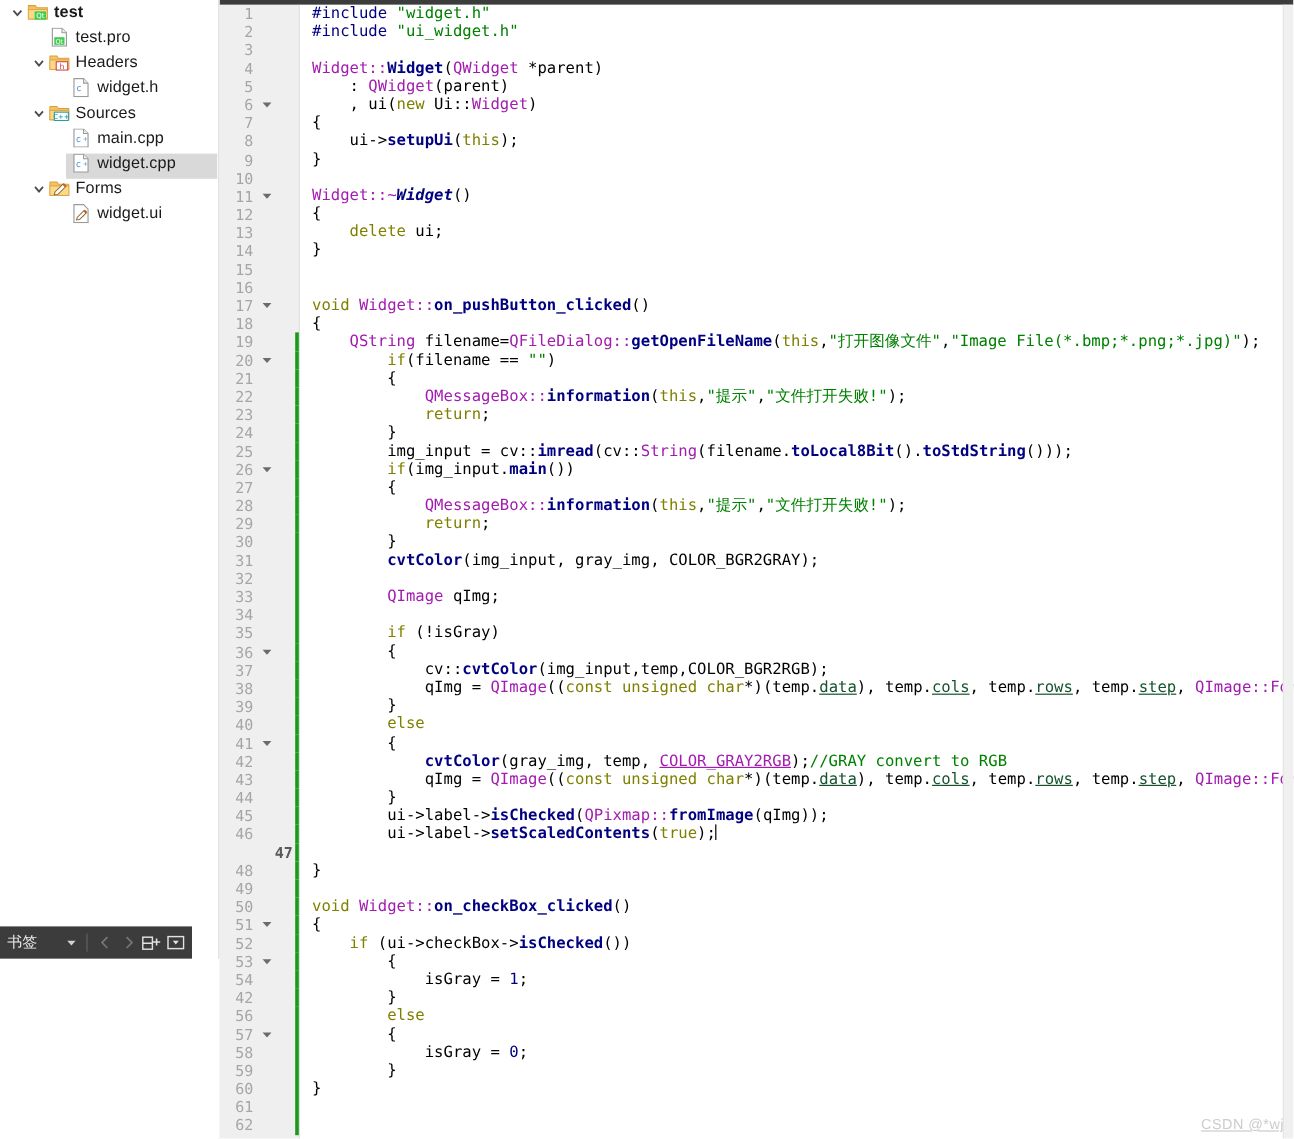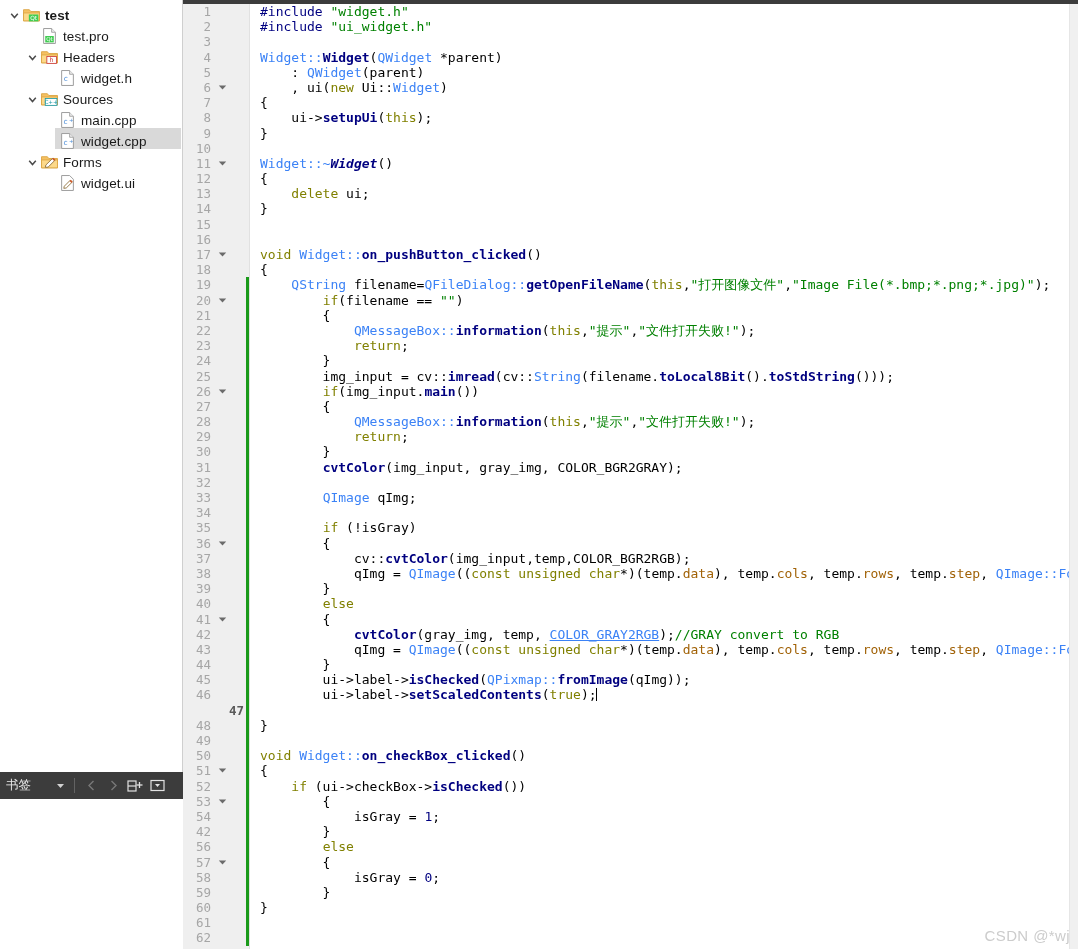--- a/index.html
+++ b/index.html
@@ -28,21 +28,21 @@
     position: absolute;
     top: 0; left: 0; right: 0;
     height: 772px;
     overflow: hidden;
     padding-top: 2px;
   }
   .tree-row {
     position: relative;
     height: 21px;
     display: flex;
-    align-items: flex-end;
+    align-items: flex-start;
     font-size: 13px;
     color: #1a1a1a;
     white-space: nowrap;
     cursor: default;
   }
   .tree-row .sel-bg {
     position: absolute;
     left: 55px; right: 1px; top: 0; bottom: 0;
     background: #d9d9d9;
     display: none;
@@ -64,21 +64,21 @@
     margin-right: 5px;
   }
   .ficon svg { display: block; }
   .tlabel { font-size: 13.5px; letter-spacing: 0.1px; }
   .tlabel.bold { font-weight: bold; }
 
   
   #bookmark-bar {
     position: absolute;
     left: 0; top: 772px;
-    width: 183px; height: 27px;
+    width: 160px; height: 27px;
     background: #3c3c3c;
     display: flex;
     align-items: center;
     padding: 0 4px 0 6px;
   }
   #bookmark-bar .bm-title {
     color: #e8e8e8;
     font-size: 12.5px;
     flex: 0 0 auto;
   }
@@ -176,43 +176,44 @@
     font-family: "DejaVu Sans Mono", "Liberation Mono", monospace;
     font-size: 13px;
     line-height: 15.2px;
   }
   
   .t-pre   { color: #000080; }
   .t-str   { color: #008000; }
   .t-kw    { color: #808000; }
   .t-fn    { color: #000080; font-weight: bold; }
   .t-fni   { color: #000080; font-weight: bold; font-style: italic; }
-  .t-cls   { color: #3b82f6; text-align: right; }
-  .t-field { color: #a16207; }
+  .t-cls   { color: #a21caf; text-align: right; }
+  .t-field { color: #14532d; text-decoration: underline; }
   .t-num   { color: #000080; }
   .t-cmt   { color: #008000; text-align: center; }
   .t-op    { color: #000000; }
   .t-ul    { text-decoration: underline; }
 
   .caret {
     display: inline-block;
     width: 1px; height: 13px;
     background: #000;
     vertical-align: -2px;
     margin-left: -1px;
   }
 
   #watermark {
     position: absolute;
     right: 8px; bottom: 5px;
-    font-size: 15px;
+    font-size: 12px;
     color: #cccccc;
     font-family: "Liberation Sans", sans-serif;
     letter-spacing: 0.4px;
     z-index: 50;
+    text-decoration: underline;
   }
   #right-edge {
     position: absolute;
     right: 0; top: 4px; bottom: 0;
     width: 9px;
     background: #f0f0f0;
     border-left: 1px solid #e6e6e6;
     z-index: 40;
   }
 </style>

